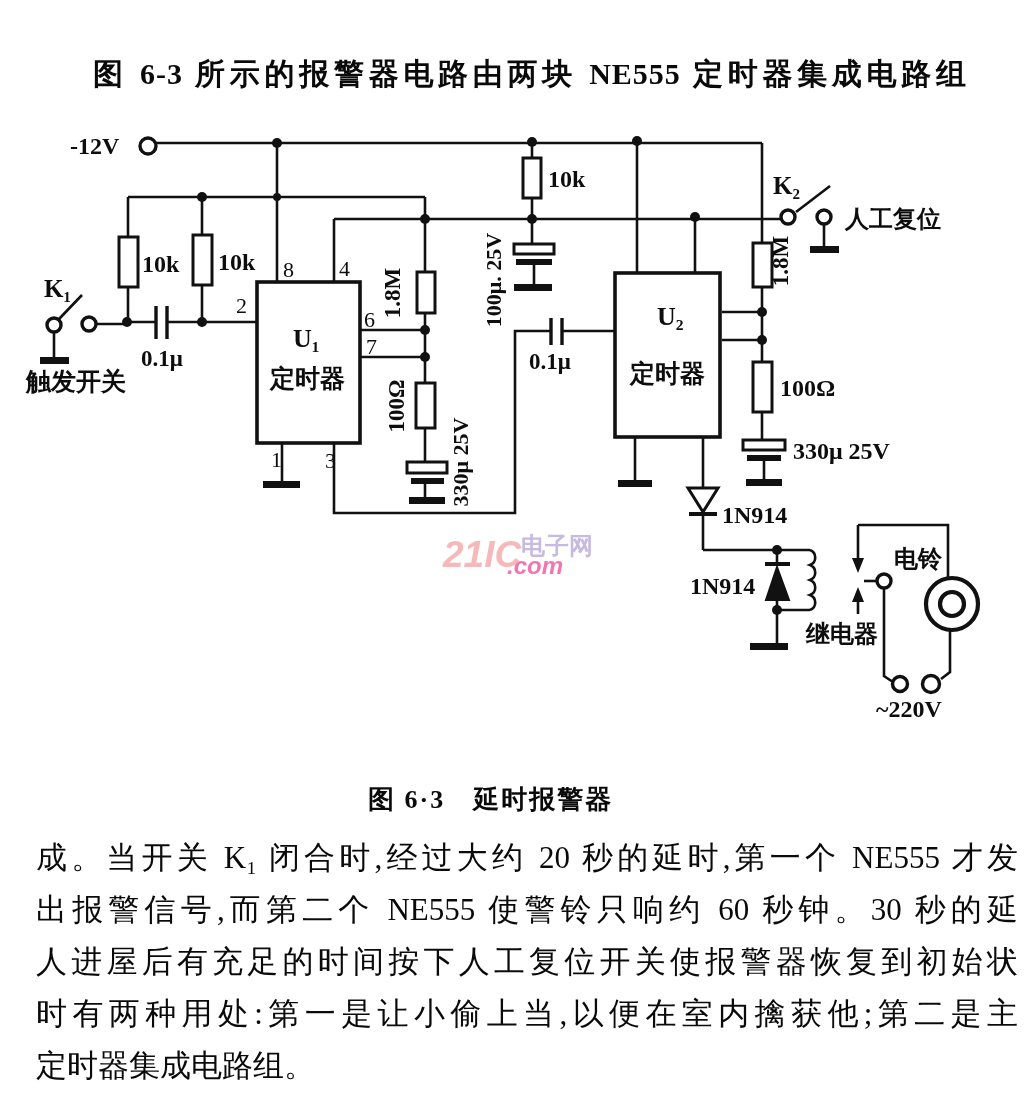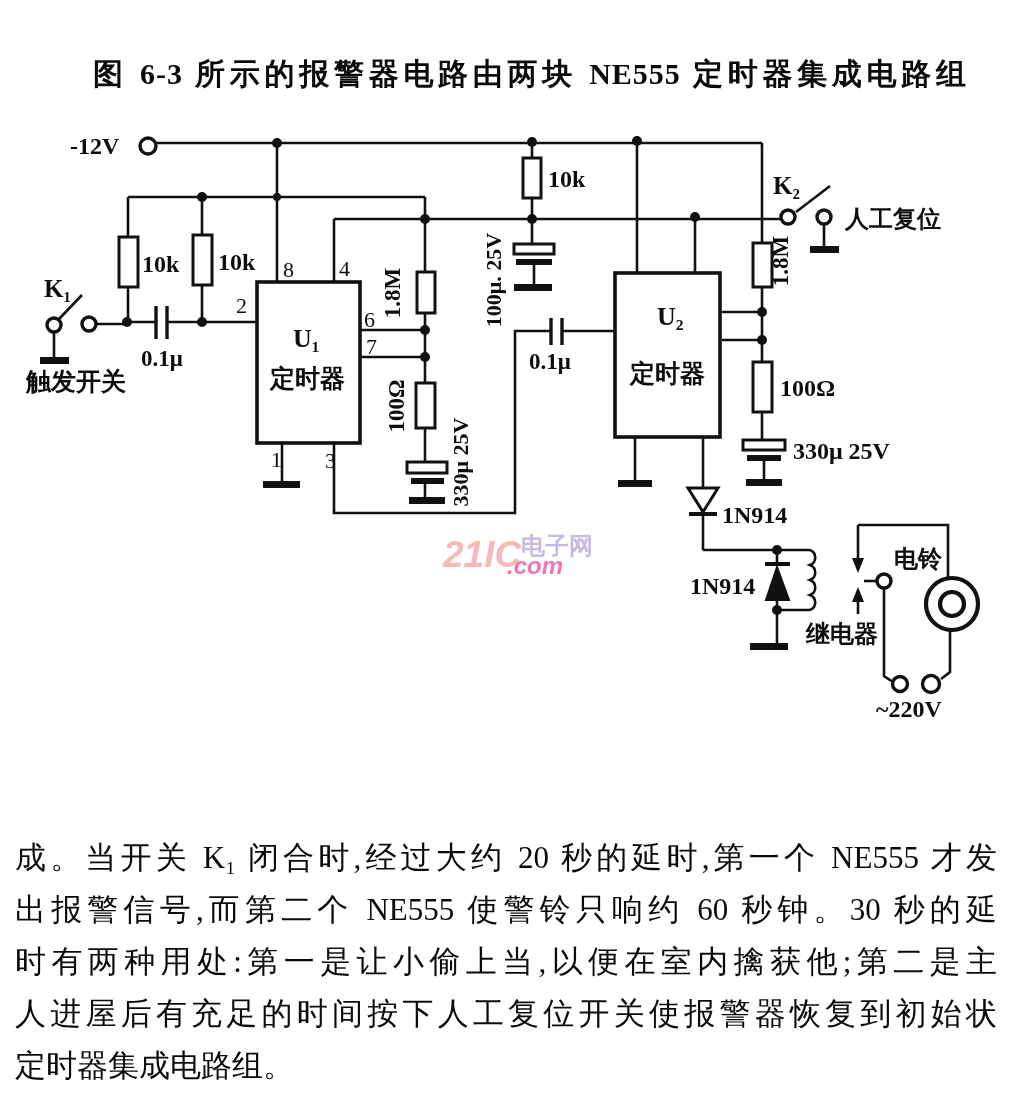--- a/index.html
+++ b/index.html
@@ -10,21 +10,21 @@
   .title-line{
     position:absolute;left:93px;top:14px;width:874px;
     font-size:30px;font-weight:bold;letter-spacing:1px;white-space:nowrap;
     text-align:justify;text-align-last:justify;color:#0a0a0a;margin-top:40px;
   }
   .caption{
     position:absolute;left:368px;top:782px;font-size:26px;font-weight:bold;
     letter-spacing:2px;color:#0a0a0a;
   }
   .body-text{
-    position:absolute;left:15px;top:832px;width:982px;
+    position:absolute;left:36px;top:832px;width:982px;
     font-size:31px;line-height:52px;color:#0a0a0a;font-weight:500;
   }
   .body-text .jline{text-align:justify;text-align-last:justify;white-space:nowrap;}
   .body-text .lline{text-align:left;}
   svg{position:absolute;left:0;top:0;}
   svg text{font-family:"Liberation Serif","DejaVu Serif",serif;fill:#0d0d0d;}
   .wm{
     position:absolute;left:443px;top:528px;width:160px;height:56px;
     font-family:"Liberation Sans","DejaVu Sans",sans-serif;opacity:.75;
   }
@@ -203,22 +203,23 @@
       <text x="780" y="396" font-size="24" font-weight="bold">100Ω</text>
       <text x="793" y="459" font-size="24" font-weight="bold">330μ  25V</text>
       <text x="722" y="523" font-size="24" font-weight="bold">1N914</text>
       <text x="690" y="594" font-size="24" font-weight="bold">1N914</text>
       <text x="894" y="567" font-size="24" font-weight="bold">电铃</text>
       <text x="806" y="642" font-size="24" font-weight="bold">继电器</text>
       <text x="876" y="717" font-size="24" font-weight="bold">~220V</text>
     </g>
   </svg>
 
+  <div class="caption">图 6·3　延时报警器</div>
 
   <div class="body-text">
     <div class="jline">成。当开关 K₁ 闭合时,经过大约 20 秒的延时,第一个 NE555 才发</div>
     <div class="jline">出报警信号,而第二个 NE555 使警铃只响约 60 秒钟。30 秒的延</div>
+    <div class="jline">人进屋后有充足的时间按下人工复位开关使报警器恢复到初始状</div>
     <div class="jline">时有两种用处:第一是让小偷上当,以便在室内擒获他;第二是主</div>
-    <div class="jline">人进屋后有充足的时间按下人工复位开关使报警器恢复到初始状</div>
     <div class="lline">定时器集成电路组。</div>
   </div>
 
 </div>
 
 </body></html>

